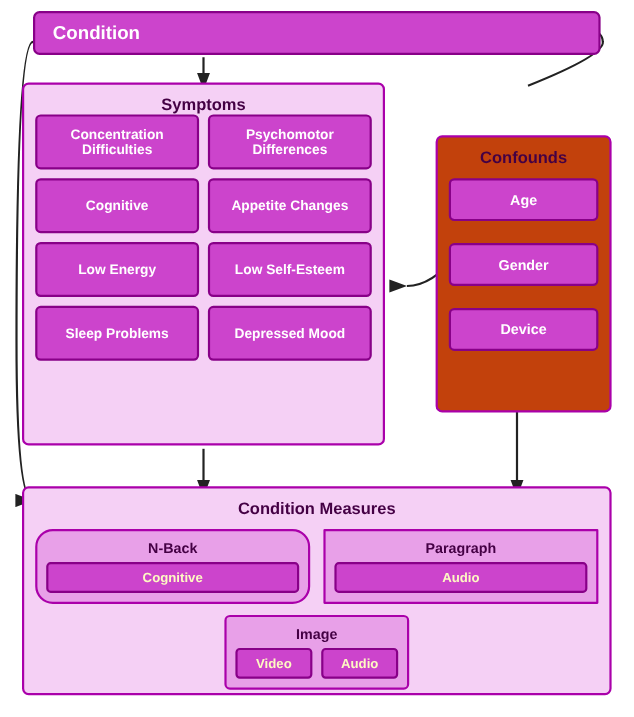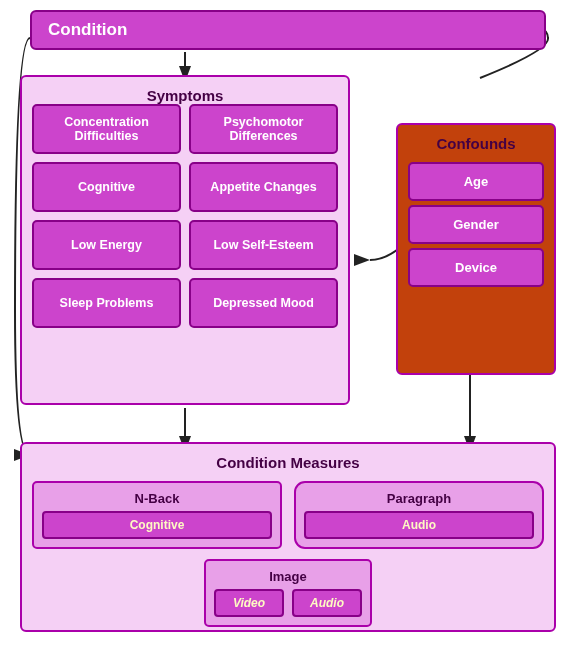--- a/index.html
+++ b/index.html
@@ -91,21 +91,21 @@
     .confounds-title {
       text-align: center;
       font-weight: bold;
       font-size: 15px;
       color: #440044;
       margin-bottom: 10px;
     }
     .confounds-grid {
       display: flex;
       flex-direction: column;
-      gap: 4px;
+      gap: 20px;
     }
     .confound-item {
       background: #cc44cc;
       border: 2px solid #880088;
       border-radius: 5px;
       padding: 10px 6px;
       text-align: center;
       color: white;
       font-size: 13px;
       font-weight: bold;
@@ -203,33 +203,33 @@
       <div class="confound-item">Age</div>
       <div class="confound-item">Gender</div>
       <div class="confound-item">Device</div>
     </div>
   </div>
 
   <div class="activity-outer">
     <div class="activity-title">Condition Measures</div>
     <div style="display:flex; gap:12px; justify-content:space-between; margin-bottom:10px;">
 
-      <div style="flex:1; background:#e8a0e8; border:2px solid #aa00aa; border-radius:5px; padding:8px; text-align:center;">
+      <div style="flex:1; background:#e8a0e8; border:2px solid #aa00aa; border-radius:16px; padding:8px; text-align:center;">
         <div style="font-weight:bold; font-size:13px; color:#440044; margin-bottom:5px;">N-Back</div>
         <div class="inner-item">Cognitive</div>
       </div>
 
-      <div style="flex:1; background:#e8a0e8; border:2px solid #aa00aa; border-radius:11px; padding:8px; text-align:center;">
+      <div style="flex:1; background:#e8a0e8; border:2px solid #aa00aa; border-radius:1px; padding:8px; text-align:center;">
         <div style="font-weight:bold; font-size:13px; color:#440044; margin-bottom:5px;">Paragraph</div>
         <div class="inner-item">Audio</div>
       </div>
     </div>
 
     <div style="width:168px; margin:0 auto; background:#e8a0e8; border:2px solid #aa00aa; border-radius:5px; padding:8px; text-align:center;">
       <div style="font-weight:bold; font-size:13px; color:#440044; margin-bottom:5px;">Image</div>
-      <div style="display:flex; gap:8px; justify-content:center;font-style:italic;">
+      <div style="display:flex; gap:8px; justify-content:center;">
         <div class="inner-item" style="flex:1;">Video</div>
         <div class="inner-item" style="flex:1;">Audio</div>
       </div>
     </div>
   </div>
 
 </div>
 
 </body></html>

